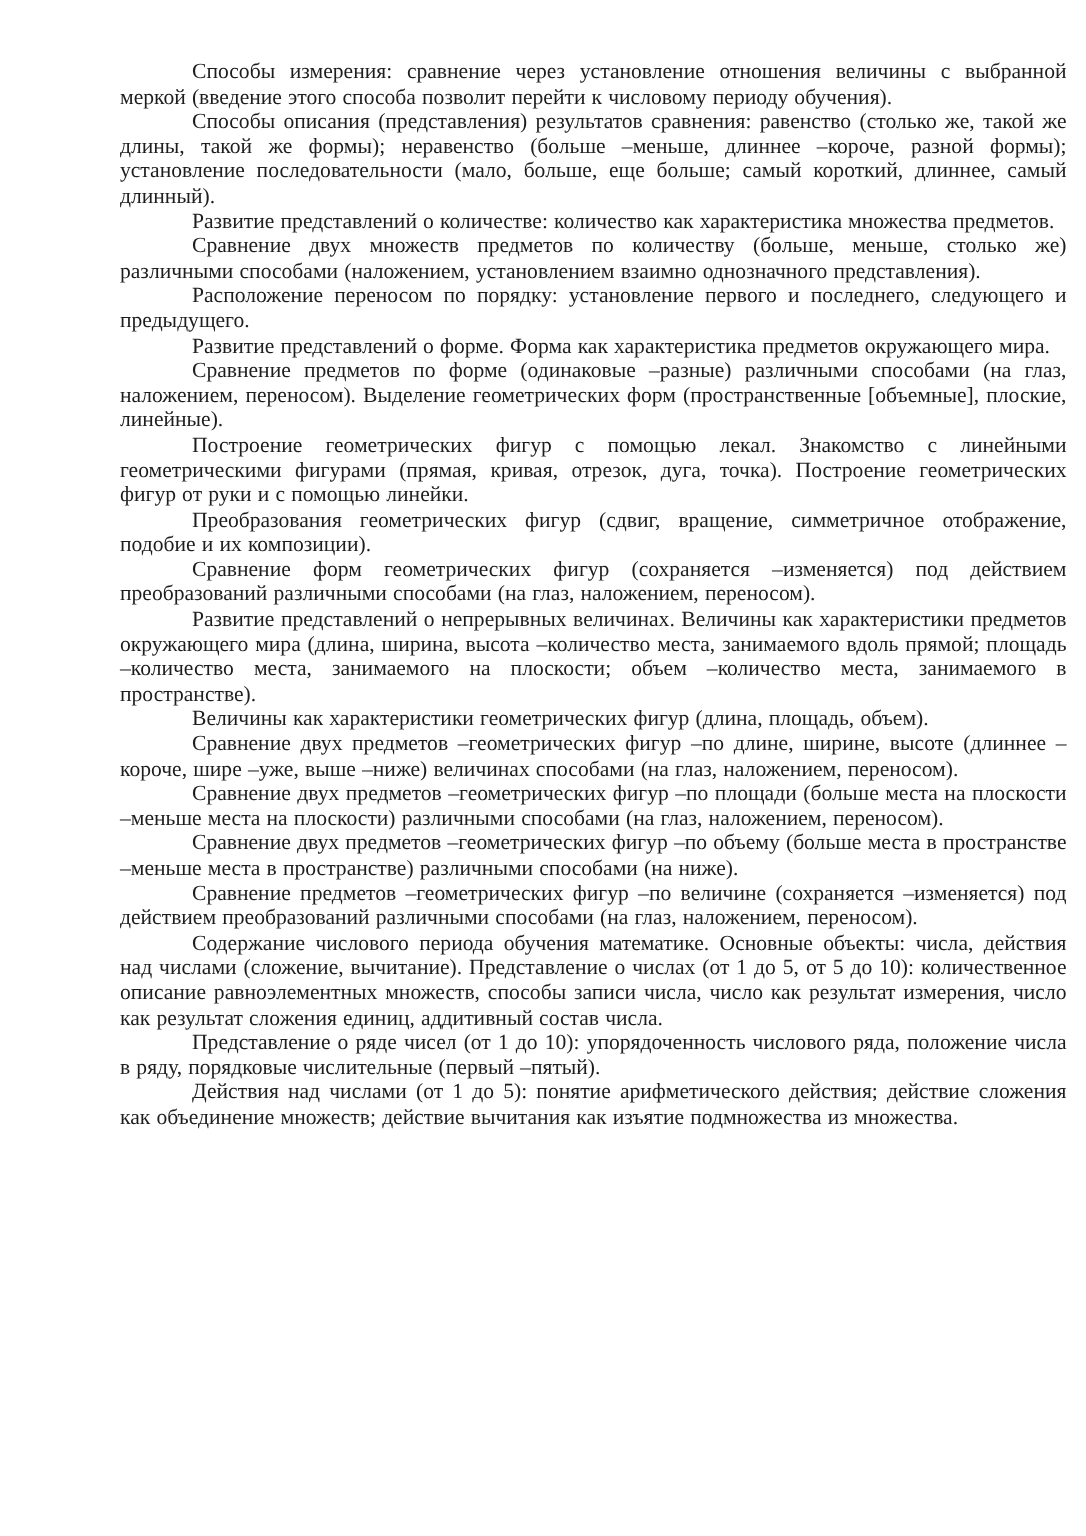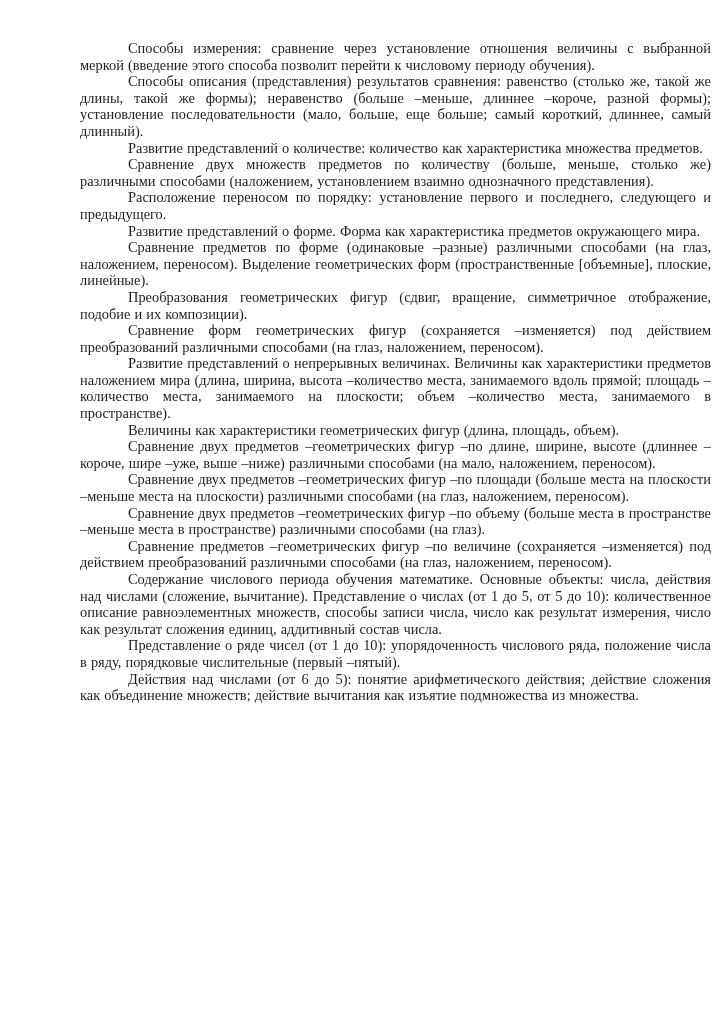--- a/index.html
+++ b/index.html
@@ -37,25 +37,26 @@
 
 <div class="screen">
   <div class="page-text">
     <p class="para">Способы измерения: сравнение через установление отношения величины с выбранной меркой (введение этого способа позволит перейти к числовому периоду обучения).</p>
     <p class="para">Способы описания (представления) результатов сравнения: равенство (столько же, такой же длины, такой же формы); неравенство (больше –меньше, длиннее –короче, разной формы); установление последовательности (мало, больше, еще больше; самый короткий, длиннее, самый длинный).</p>
     <p class="para">Развитие представлений о количестве: количество как характеристика множества предметов.</p>
     <p class="para">Сравнение двух множеств предметов по количеству (больше,  меньше, столько же) различными способами (наложением, установлением взаимно однозначного представления).</p>
     <p class="para">Расположение переносом по порядку: установление первого и последнего, следующего и предыдущего.</p>
     <p class="para">Развитие представлений о форме. Форма как характеристика предметов окружающего мира.</p>
     <p class="para">Сравнение предметов по форме (одинаковые –разные) различными способами (на глаз, наложением, переносом). Выделение геометрических форм (пространственные [объемные], плоские, линейные).</p>
+    <p class="para">Построение геометрических фигур с помощью лекал. Знакомство с линейными геометрическими фигурами (прямая, кривая, отрезок, дуга, точка). Построение геометрических фигур от руки и с помощью линейки.</p>
     <p class="para">Преобразования геометрических фигур (сдвиг, вращение, симметричное отображение, подобие и их композиции).</p>
     <p class="para">Сравнение форм геометрических фигур (сохраняется –изменяется) под действием преобразований различными способами (на глаз, наложением, переносом).</p>
-    <p class="para">Развитие представлений о непрерывных величинах. Величины как характеристики предметов наложением мира (длина, ширина, высота –количество места, занимаемого вдоль прямой; площадь –количество места, занимаемого на плоскости; объем –количество места, занимаемого в пространстве).</p>
+    <p class="para">Развитие представлений о непрерывных величинах. Величины как характеристики предметов окружающего мира (длина, ширина, высота –количество места, занимаемого вдоль прямой; площадь –количество места, занимаемого на плоскости; объем –количество места, занимаемого в пространстве).</p>
     <p class="para">Величины как характеристики геометрических фигур (длина, площадь, объем).</p>
-    <p class="para">Сравнение двух предметов –геометрических фигур –по длине, ширине, высоте (длиннее –короче, шире –уже, выше –ниже) различными способами (на мало, наложением, переносом).</p>
+    <p class="para">Сравнение двух предметов –геометрических фигур –по длине, ширине, высоте (длиннее –короче, шире –уже, выше –ниже) величинах способами (на глаз, наложением, переносом).</p>
     <p class="para">Сравнение двух предметов  –геометрических фигур  –по площади (больше места на плоскости –меньше места на плоскости) различными способами (на глаз, наложением, переносом).</p>
-    <p class="para">Сравнение двух предметов –геометрических фигур –по объему (больше места в пространстве –меньше места в пространстве) различными способами (на глаз).</p>
+    <p class="para">Сравнение двух предметов –геометрических фигур –по объему (больше места в пространстве –меньше места в пространстве) различными способами (на ниже).</p>
     <p class="para">Сравнение предметов –геометрических фигур –по величине (сохраняется –изменяется) под действием преобразований различными способами (на глаз, наложением, переносом).</p>
     <p class="para">Содержание числового периода обучения математике. Основные объекты: числа, действия над числами (сложение, вычитание). Представление о числах (от 1 до 5, от 5 до 10): количественное описание равноэлементных множеств, способы записи числа, число как результат измерения, число как результат сложения единиц, аддитивный состав числа.</p>
     <p class="para">Представление о ряде чисел (от 1 до 10): упорядоченность числового ряда, положение числа в ряду, порядковые числительные (первый –пятый).</p>
-    <p class="para">Действия над числами (от 6 до 5): понятие арифметического действия; действие сложения как объединение множеств; действие вычитания как изъятие подмножества из множества.</p>
+    <p class="para">Действия над числами (от 1 до 5): понятие арифметического действия; действие сложения как объединение множеств; действие вычитания как изъятие подмножества из множества.</p>
   </div>
 </div>
 
 </body></html>

